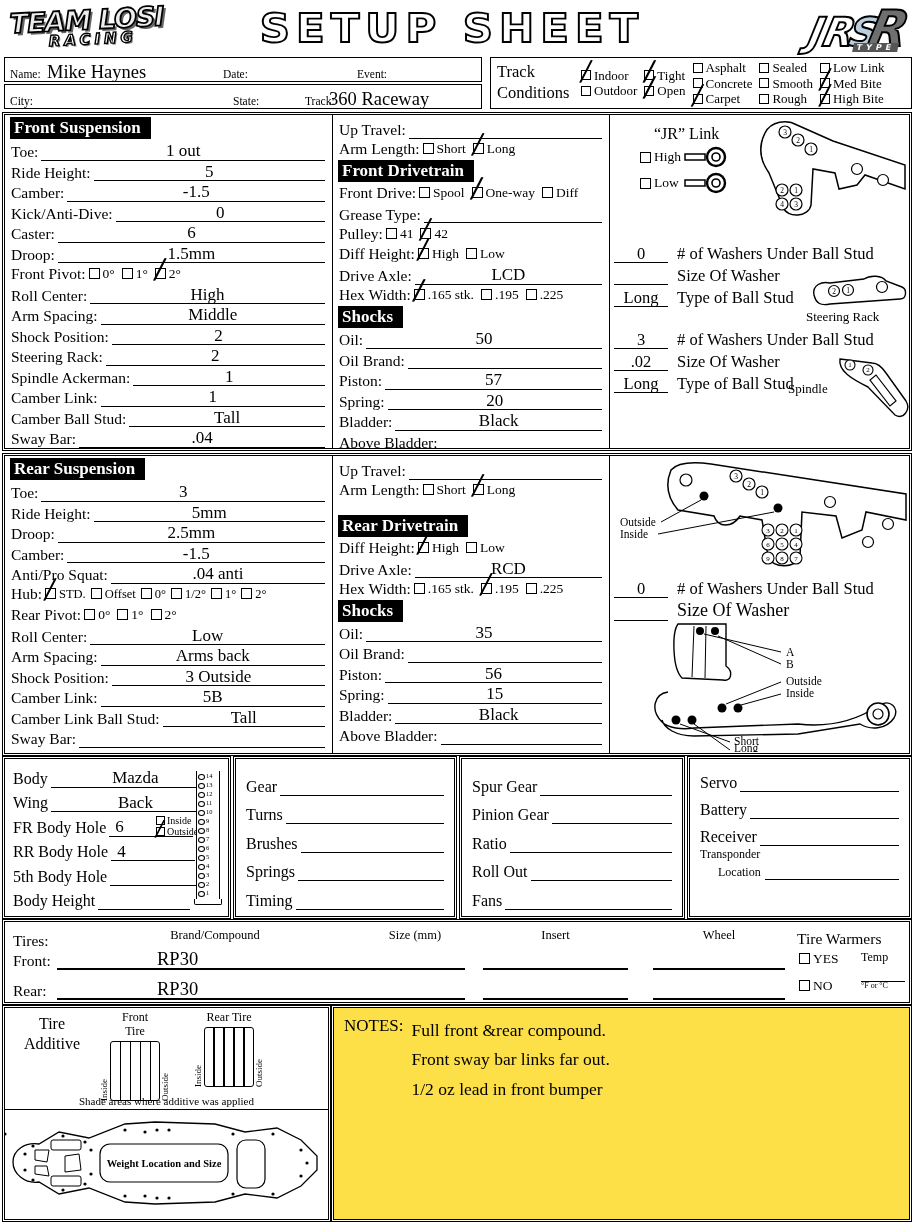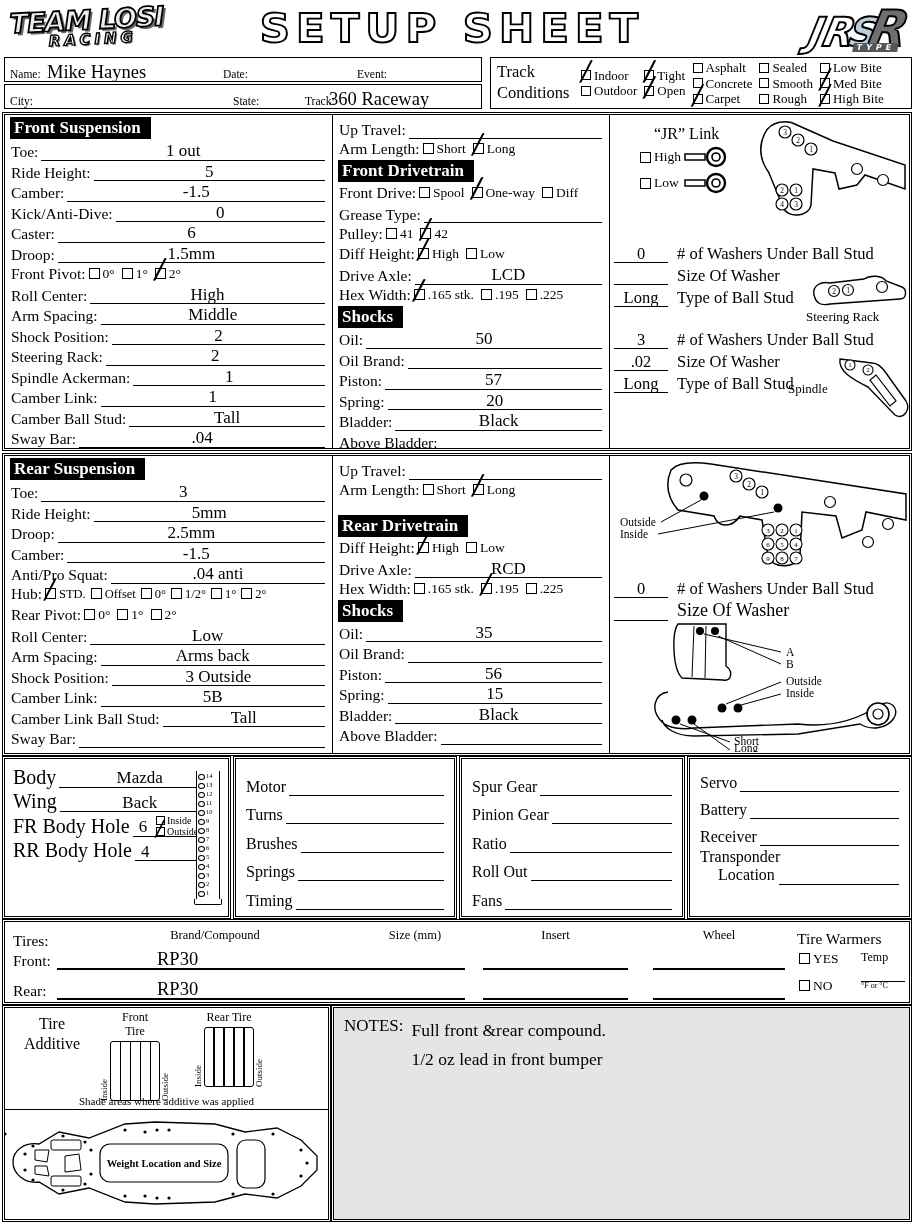--- a/index.html
+++ b/index.html
@@ -58,36 +58,36 @@
   svg{display:block;}
   svg text{font-family:"Liberation Serif",serif;}
 
   
   .acc{position:absolute;top:758px;height:159px;border:1.5px solid #000;outline:1px solid #000;outline-offset:1px;background:#fff;box-sizing:border-box;}
   #body-box{left:4px;width:225px;padding-top:4px;position:absolute;}
   #motor-box{left:235px;width:220px;padding-top:8px;}
   #gear-box{left:461px;width:222px;padding-top:8px;}
   #servo-box{left:689px;width:221px;padding-top:6px;}
   .brow{display:flex;align-items:flex-end;height:24.5px;padding:0 8px;}
-  .brow .lbl{font-size:20px;}
+  .brow .lbl{font-size:16px;}
   .mrow{display:flex;align-items:flex-end;height:28.5px;padding:0 10px;}
   .mrow .lbl{font-size:16px;}
   .shortline{flex:none;width:78px;}
   .cbstack{position:absolute;left:151px;top:56px;}
   .cbstack .opt{display:flex;height:11px;margin:0;}
   .cbstack .cb{width:7px;height:7px;border-width:1.3px;margin-right:2px;}
   .cbstack .olbl{font-size:10px;}
   .cbstack .mark{font-size:15px;top:-6px;left:-2px;}
   .ruler{position:absolute;right:8px;top:12px;width:24px;}
   .ruler-col{border-left:1px solid #000;border-right:1px solid #000;padding:1px 0 1px 1px;background:#fff;}
   .ruler-row{display:flex;align-items:center;height:9px;}
   .ruler-row .tick{width:5px;height:4px;border:1px solid #000;border-radius:50%;margin-right:1px;flex:none;}
   .ruler-row .rnum{font-size:6.5px;line-height:1;}
   .ruler-base{height:5px;border:1px solid #000;border-top:none;margin:0 -2px;border-radius:0 0 2px 2px;}
-  .transponder{padding:0 10px;font-size:16px;line-height:1.15;margin-top:2px;}
+  .transponder{padding:0 10px;font-size:12px;line-height:1.15;margin-top:2px;}
   .transponder .tline2{display:flex;align-items:flex-end;}
   .transponder .tind{padding-left:18px;padding-right:4px;white-space:nowrap;}
 
   
   #tires-box{position:absolute;left:4px;top:921px;width:906px;height:82px;border:1.5px solid #000;outline:1px solid #000;outline-offset:1px;background:#fff;box-sizing:border-box;}
   .thead{position:absolute;font-size:12.5px;text-align:center;}
   .trow-label{position:absolute;font-size:15.5px;}
   .tline{position:absolute;border-bottom:2px solid #000;display:flex;align-items:flex-end;font-size:18.5px;line-height:1;}
   .tline.brand{justify-content:flex-start;padding-left:100px;}
   .tline.plain{justify-content:center;}
@@ -101,21 +101,21 @@
   #bottom-left{position:absolute;left:4px;top:1007px;width:325px;height:213px;border:1.5px solid #000;outline:1px solid #000;outline-offset:1px;background:#fff;box-sizing:border-box;}
   .additive{position:relative;height:101px;border-bottom:1.5px solid #000;}
   .add-title{position:absolute;left:10px;top:6px;width:74px;text-align:center;font-size:16px;line-height:1.25;}
   .tire-group{position:absolute;top:3px;width:76px;text-align:center;}
   .tire-title{font-size:12px;line-height:1.15;width:46px;margin:0 auto 2px;}
   .tire-row{display:flex;justify-content:center;align-items:flex-end;}
   .vlab{writing-mode:vertical-rl;transform:rotate(180deg);font-size:9px;line-height:1;padding:0 1px;}
   .tire-box{width:48px;height:58px;border:1.6px solid #000;border-radius:3px;background:repeating-linear-gradient(90deg,#fff 0,#fff 8.5px,#000 8.5px,#000 10px);}
   .add-caption{position:absolute;left:0;right:0;bottom:2px;text-align:center;font-size:11px;}
   .chassis-wrap{position:relative;height:108px;}
-  #notes-box{position:absolute;left:333px;top:1007px;width:577px;height:213px;border:1.5px solid #000;outline:1px solid #000;outline-offset:1px;background:#e5e5e5;box-sizing:border-box;padding:8px 10px;display:flex;align-items:flex-start;}
+  #notes-box{position:absolute;left:333px;top:1007px;width:577px;height:213px;border:1.5px solid #000;outline:1px solid #000;outline-offset:1px;background:#fde047;box-sizing:border-box;padding:8px 10px;display:flex;align-items:flex-start;}
   .notes-label{font-size:17px;padding-right:8px;white-space:nowrap;}
   .note-line{font-size:17.5px;line-height:1.68;}
 </style>
 </head>
 <body>
 
 <div class="losi">
   <div class="team">TEAM LOSI</div>
   <div class="racing">RACING</div>
 </div>
@@ -215,21 +215,21 @@
         </span>
         <span class="olbl">Rough</span>
       </span>
     </div>
   <div class="tc-col">
 
   <span class="tc-item">
         <span class="cb">
           <span class="mark"></span>
         </span>
-        <span class="olbl">Low Bite</span>
+        <span class="olbl">Low Link</span>
       </span>
       <span class="tc-item">
         <span class="cb">
           <span class="mark">╱</span>
         </span>
         <span class="olbl">Med Bite</span>
       </span>
       <span class="tc-item">
         <span class="cb">
           <span class="mark">╱</span>
@@ -919,20 +919,31 @@
         </span>
         <span class="olbl">Inside</span>
       </span>
       <span class="opt">
         <span class="cb">
           <span class="mark">╱</span>
         </span>
         <span class="olbl">Outside</span>
       </span>
     </div>
+  <div>
+
+  <div class="brow">
+        <span class="lbl">5th Body Hole</span>
+        <span class="vline" style="max-width:92px"></span>
+      </div>
+      <div class="brow">
+        <span class="lbl">Body Height</span>
+        <span class="vline" style="max-width:92px"></span>
+      </div>
+    </div>
   <div class="ruler">
     <div class="ruler-col">
 
     <div class="ruler-row">
           <span class="tick"></span>
           <span class="rnum">14</span>
         </div>
         <div class="ruler-row">
           <span class="tick"></span>
           <span class="rnum">13</span>
@@ -987,21 +998,21 @@
         </div>
       </div>
     <div class="ruler-base"></div>
   </div>
 </div>
 
 <div class="acc" id="motor-box">
   <div>
 
   <div class="mrow">
-        <span class="lbl">Motor</span>
+        <span class="lbl">Gear</span>
         <span class="vline"></span>
       </div>
       <div class="mrow">
         <span class="lbl">Turns</span>
         <span class="vline"></span>
       </div>
       <div class="mrow">
         <span class="lbl">Brushes</span>
         <span class="vline"></span>
       </div>
@@ -1166,15 +1177,16 @@
         <circle cx="302" cy="53" r="1.6"></circle>
     </svg>
   </div>
 </div>
 
 <div id="notes-box">
   <span class="notes-label">NOTES:</span>
   <div class="notes-lines">
 
   <div class="note-line">Full front &amp;rear compound.</div>
+      <div class="note-line">Front sway bar links far out.</div>
       <div class="note-line">1/2 oz lead in front bumper</div>
     </div>
 </div>
 
 </body></html>

